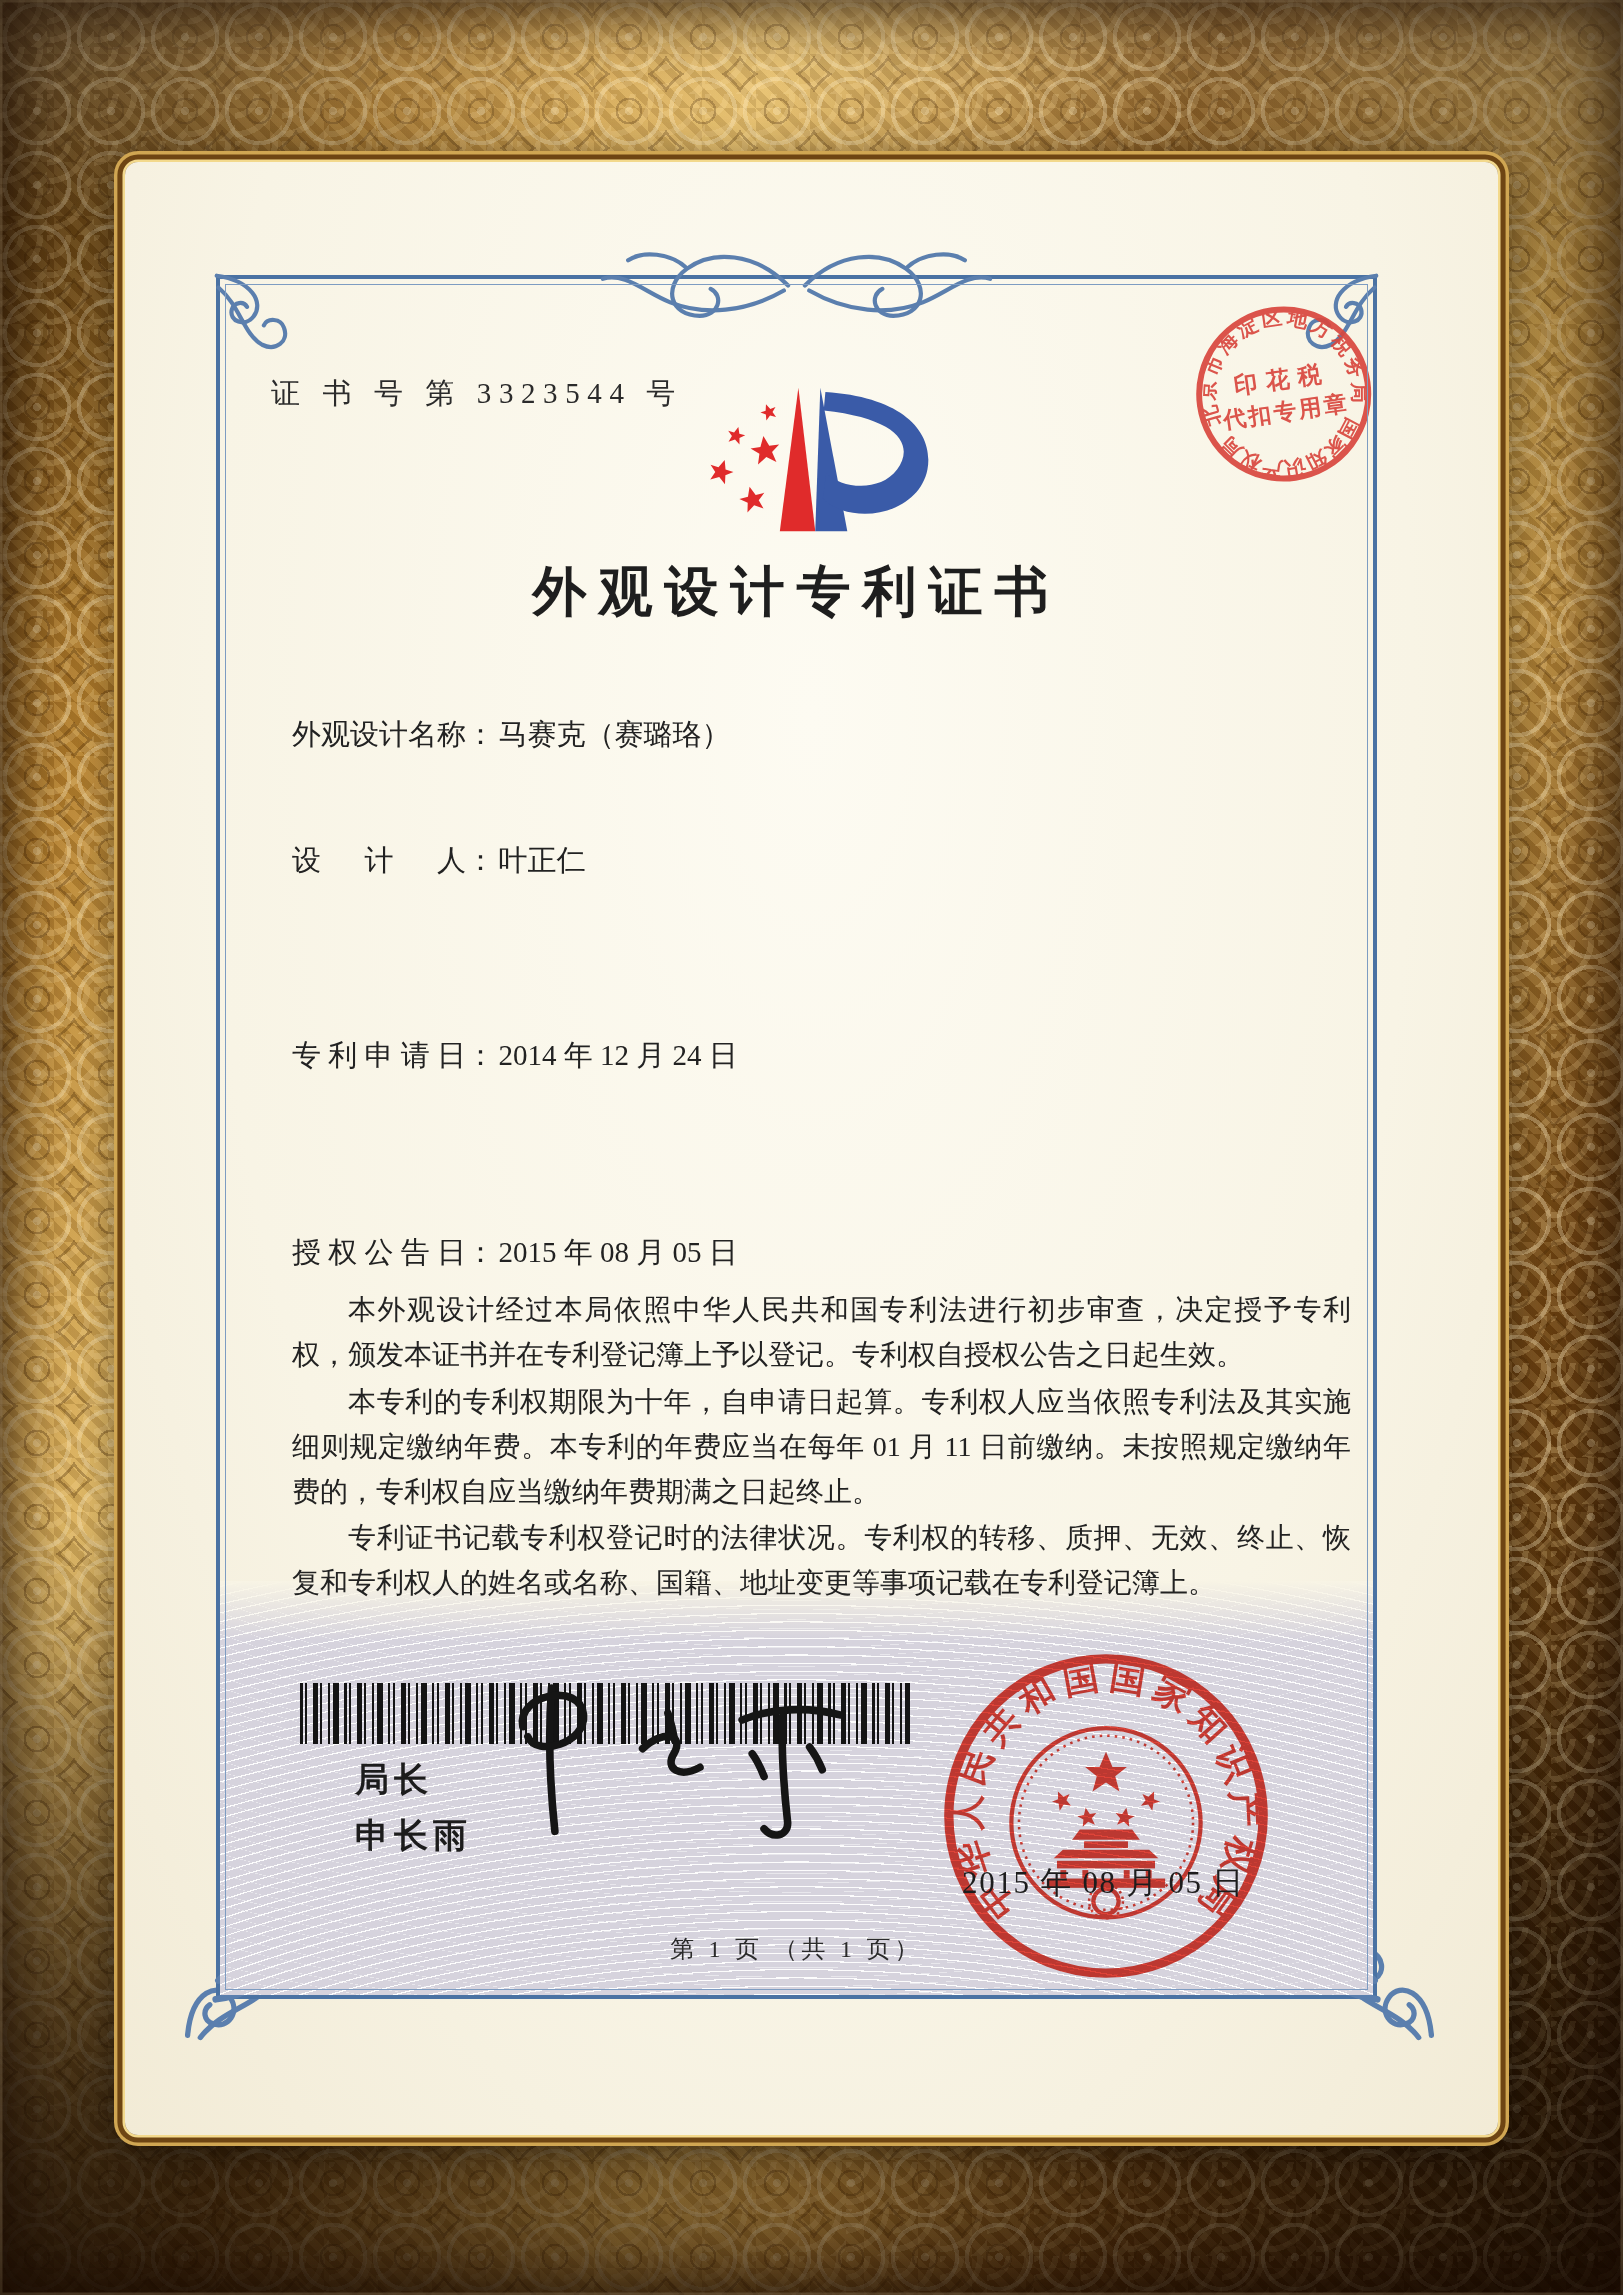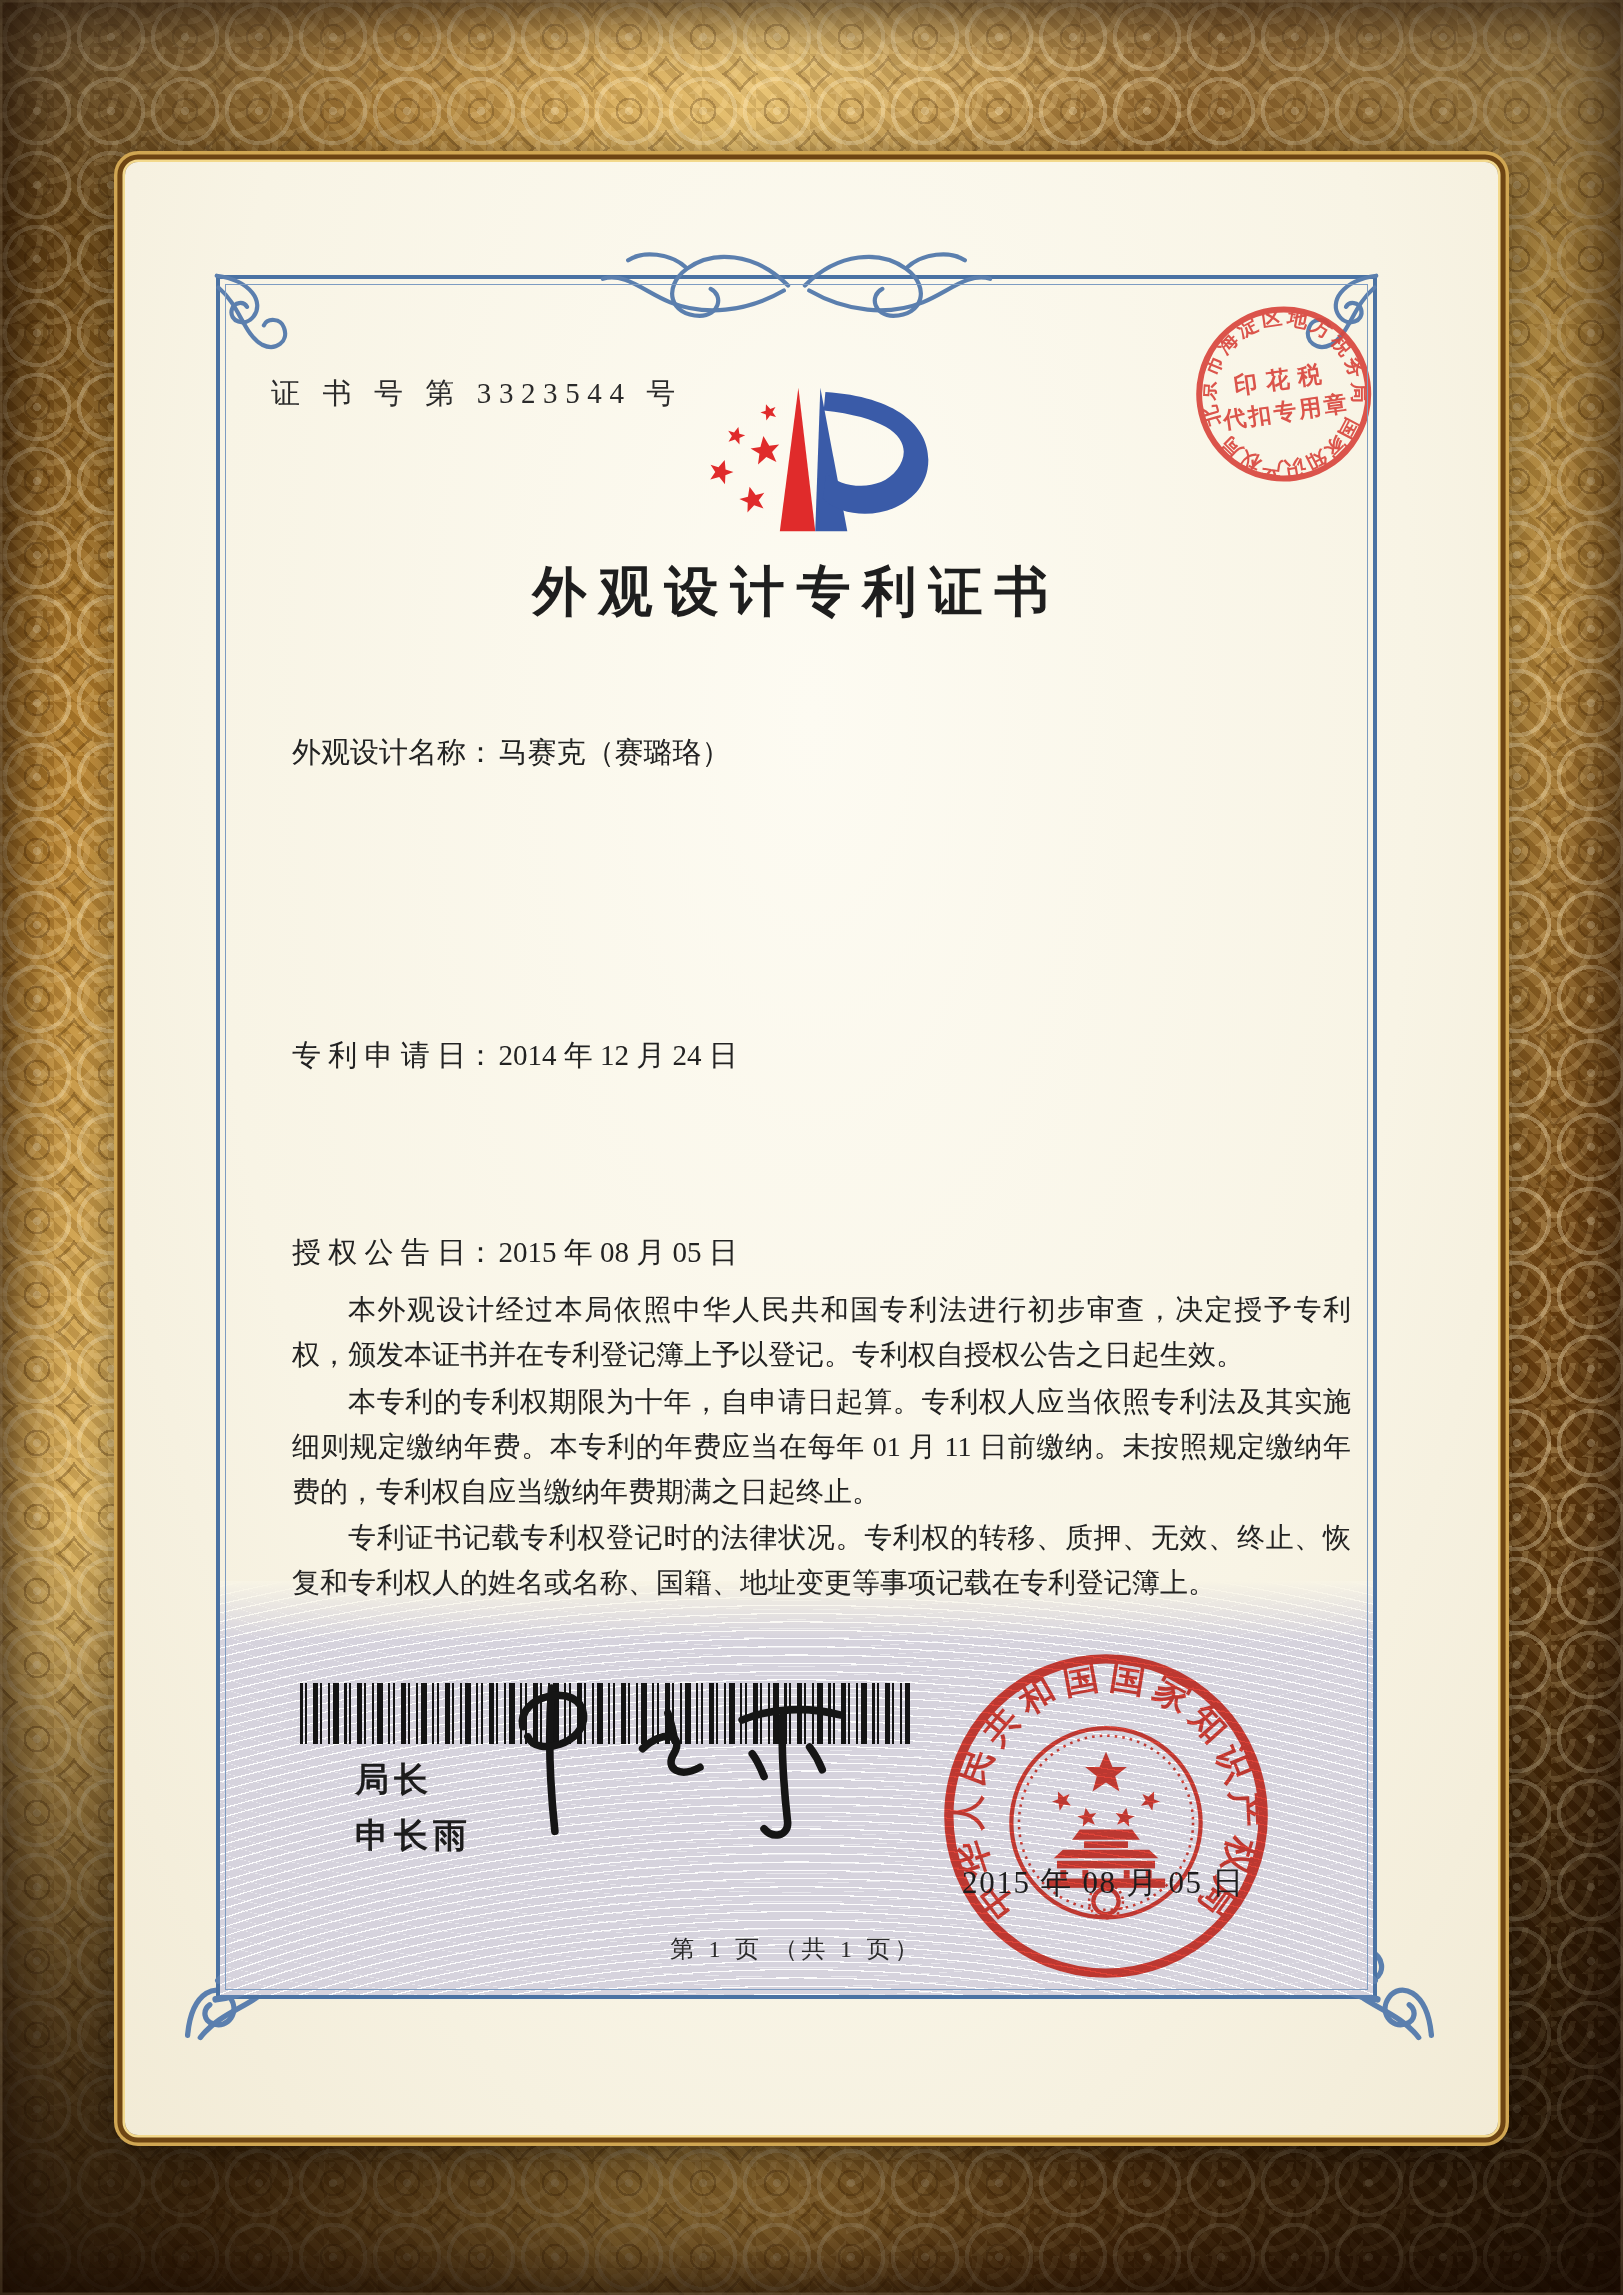--- a/index.html
+++ b/index.html
@@ -219,22 +219,25 @@
         <text x="110" y="102" text-anchor="middle" font-size="28" font-weight="bold" letter-spacing="10">印花税</text>
         <text x="110" y="140" text-anchor="middle" font-size="27" font-weight="bold" letter-spacing="3">代扣专用章</text>
         <text font-size="24" font-weight="bold">
           <textPath href="#taxBot" startOffset="3" textLength="172">国家知识产权局</textPath>
         </text>
       </svg>
     </div>
 
     <div class="doc-title">外观设计专利证书</div>
 
-    <div class="field-row" style="top:454px;">
+    <div class="field-row" style="top:436px;">
       <span class="f-label">外观设计名称</span><span class="f-colon">：</span><span class="f-value">马赛克（赛璐珞）</span>
+    </div>
+    <div class="field-row" style="top:562px;">
+      <span class="f-label">设计人</span><span class="f-colon">：</span><span class="f-value">叶正仁</span>
     </div>
     <div class="field-row" style="top:757px;">
       <span class="f-label">专利申请日</span><span class="f-colon">：</span><span class="f-value">2014 年 12 月 24 日</span>
     </div>
     <div class="field-row" style="top:954px;">
       <span class="f-label">授权公告日</span><span class="f-colon">：</span><span class="f-value">2015 年 08 月 05 日</span>
     </div>
 
     <div class="paras">
       <p class="para">本外观设计经过本局依照中华人民共和国专利法进行初步审查，决定授予专利权，颁发本证书并在专利登记簿上予以登记。专利权自授权公告之日起生效。</p>

